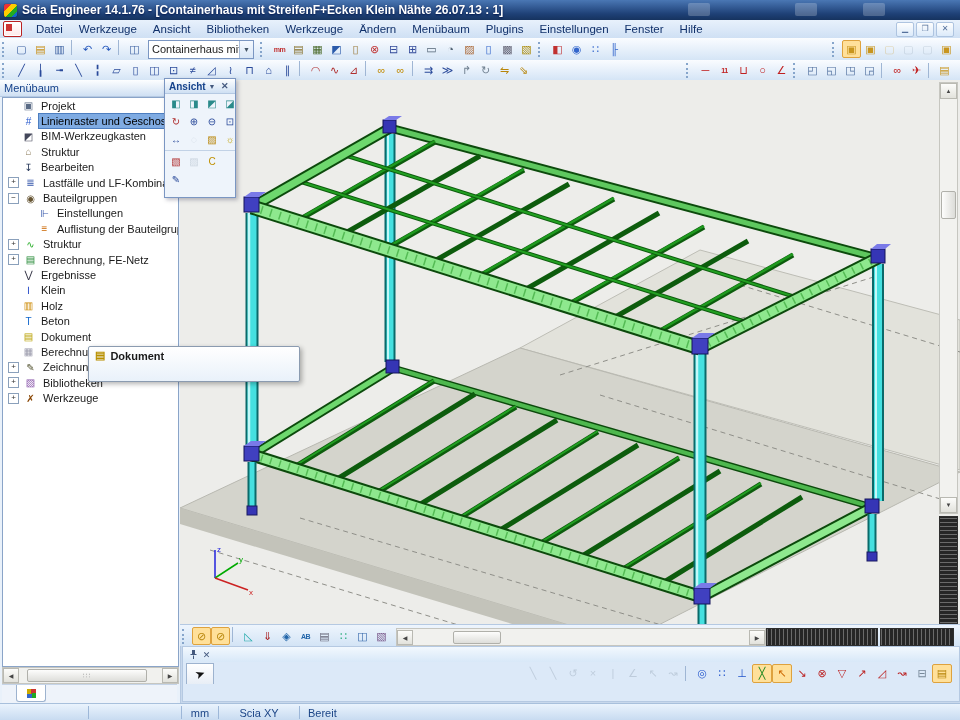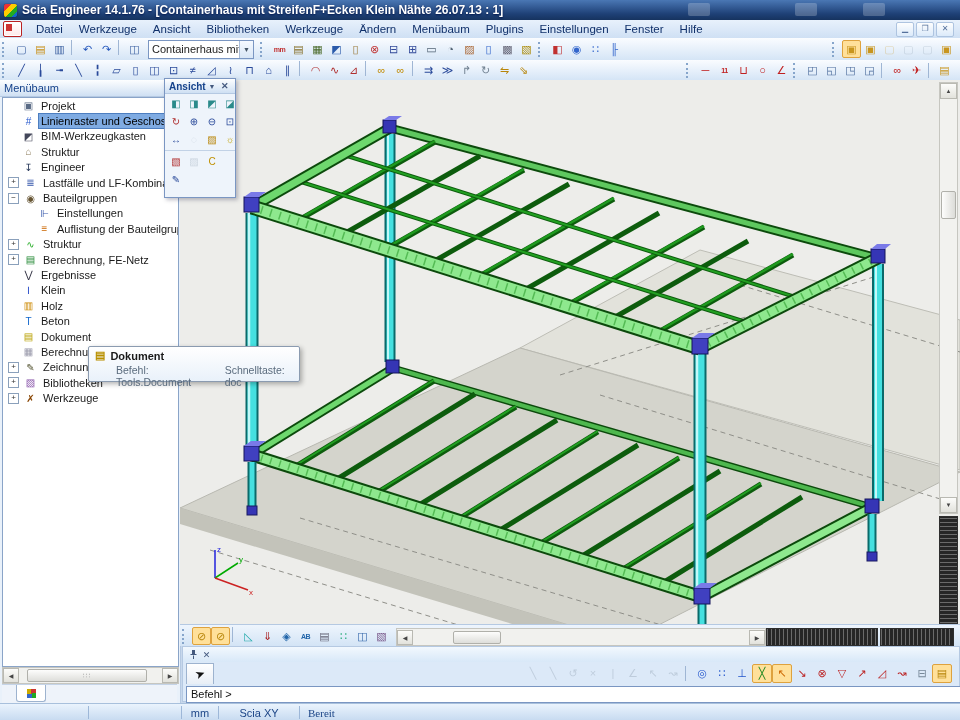--- a/index.html
+++ b/index.html
@@ -104,21 +104,21 @@
     display:flex;align-items:center;justify-content:center;font-size:12px;color:#111;}
   #snaprow{margin-left:auto;display:flex;align-items:center;}
   #snaprow .icn{width:18px;height:17px;}
   #cmdinput{position:absolute;left:3px;top:39px;width:769px;height:15px;background:#fff;border:1px solid #7a96c2;
     font-size:11px;color:#111;padding-left:4px;line-height:15px;}
   
   #statusbar{position:absolute;left:0;top:703px;width:960px;height:17px;
     background:linear-gradient(#eaf3fd,#c6daf0);border-top:1px solid #a8c0dc;display:flex;align-items:center;}
   .scell{height:13px;border-right:1px solid #9db7d8;display:flex;align-items:center;justify-content:center;
     color:#1c4587;font-size:11px;flex:0 0 auto;}
-  .scell.last{border-right:none;justify-content:flex-start;padding-left:8px;font-family:Liberation Serif, serif;}
+  .scell.last{border-right:none;justify-content:flex-start;padding-left:8px;}
   svg text{font-family:"Liberation Sans",sans-serif;}
 </style>
 </head>
 <body>
 
 <div id="titlebar">
   <div id="appicon"></div>
   <div id="titletext">Scia Engineer 14.1.76 - [Containerhaus mit StreifenF+Ecken Klein Nähte 26.07.13 : 1]</div>
   <div class="ghostwin" style="left:688px"></div>
   <div class="ghostwin" style="left:795px"></div>
@@ -287,21 +287,21 @@
         <span class="tlbl">BIM-Werkzeugkasten</span>
       </div>
       <div class="trow" style="padding-left: 2px;">
         <span class="tsp"></span>
         <span class="ticn" style="color: rgb(136, 119, 85);">⌂</span>
         <span class="tlbl">Struktur</span>
       </div>
       <div class="trow" style="padding-left: 2px;">
         <span class="tsp"></span>
         <span class="ticn" style="color: rgb(34, 51, 85);">↧</span>
-        <span class="tlbl">Engineer</span>
+        <span class="tlbl">Bearbeiten</span>
       </div>
       <div class="trow" style="padding-left: 2px;">
         <span class="texp">+</span>
         <span class="ticn" style="color: rgb(51, 85, 170);">≣</span>
         <span class="tlbl">Lastfälle und LF-Kombination</span>
       </div>
       <div class="trow" style="padding-left: 2px;">
         <span class="texp">−</span>
         <span class="ticn" style="color: rgb(102, 85, 51);">◉</span>
         <span class="tlbl">Bauteilgruppen</span>
@@ -589,24 +589,20 @@
     </div>
   <div class="arow">
       <span class="icn" style="color: rgb(42, 74, 154);">✎</span>
     </div>
 </div>
 
 <div id="tooltip">
   <div class="t1">
     <span class="bookicn">▤</span>
     <span>Dokument</span>
-  </div>
-  <div class="t2">
-    <span>Befehl: Tools.Document</span>
-    <span>Schnelltaste: doc</span>
   </div>
 </div>
 
 <div id="cmdpanel">
   <div id="cmdhead">
     <span class="pinbtn">
       <svg width="9" height="9" viewBox="0 0 9 9">
           <path d="M3 0h3v4h1.5v1H1.5V4H3zM4 5.5h1V9H4z" fill="#44597e"></path>
         </svg>
     </span>
@@ -638,21 +634,20 @@
           <span class="icn" style="color: rgb(187, 34, 34);">⊗</span>
           <span class="icn" style="color: rgb(187, 34, 34);">▽</span>
           <span class="icn" style="color: rgb(187, 34, 34);">↗</span>
           <span class="icn" style="color: rgb(187, 34, 34);">◿</span>
           <span class="icn" style="color: rgb(187, 34, 34);">↝</span>
           <span class="icn" style="color: rgb(119, 136, 153);">⊟</span>
           <span class="icn hl" style="color: rgb(184, 134, 11);">▤</span>
         </div>
     </div>
   </div>
-  <div id="cmdinput">Befehl &gt;</div>
 </div>
 
 <div id="statusbar">
     <div class="scell" style="width: 88px;"></div>
     <div class="scell" style="width: 92px;"></div>
     <div class="scell" style="width: 36px;">mm</div>
     <div class="scell" style="width: 80px;">Scia XY</div>
     <div class="scell last" style="width: 160px;">Bereit</div>
   </div>
 

